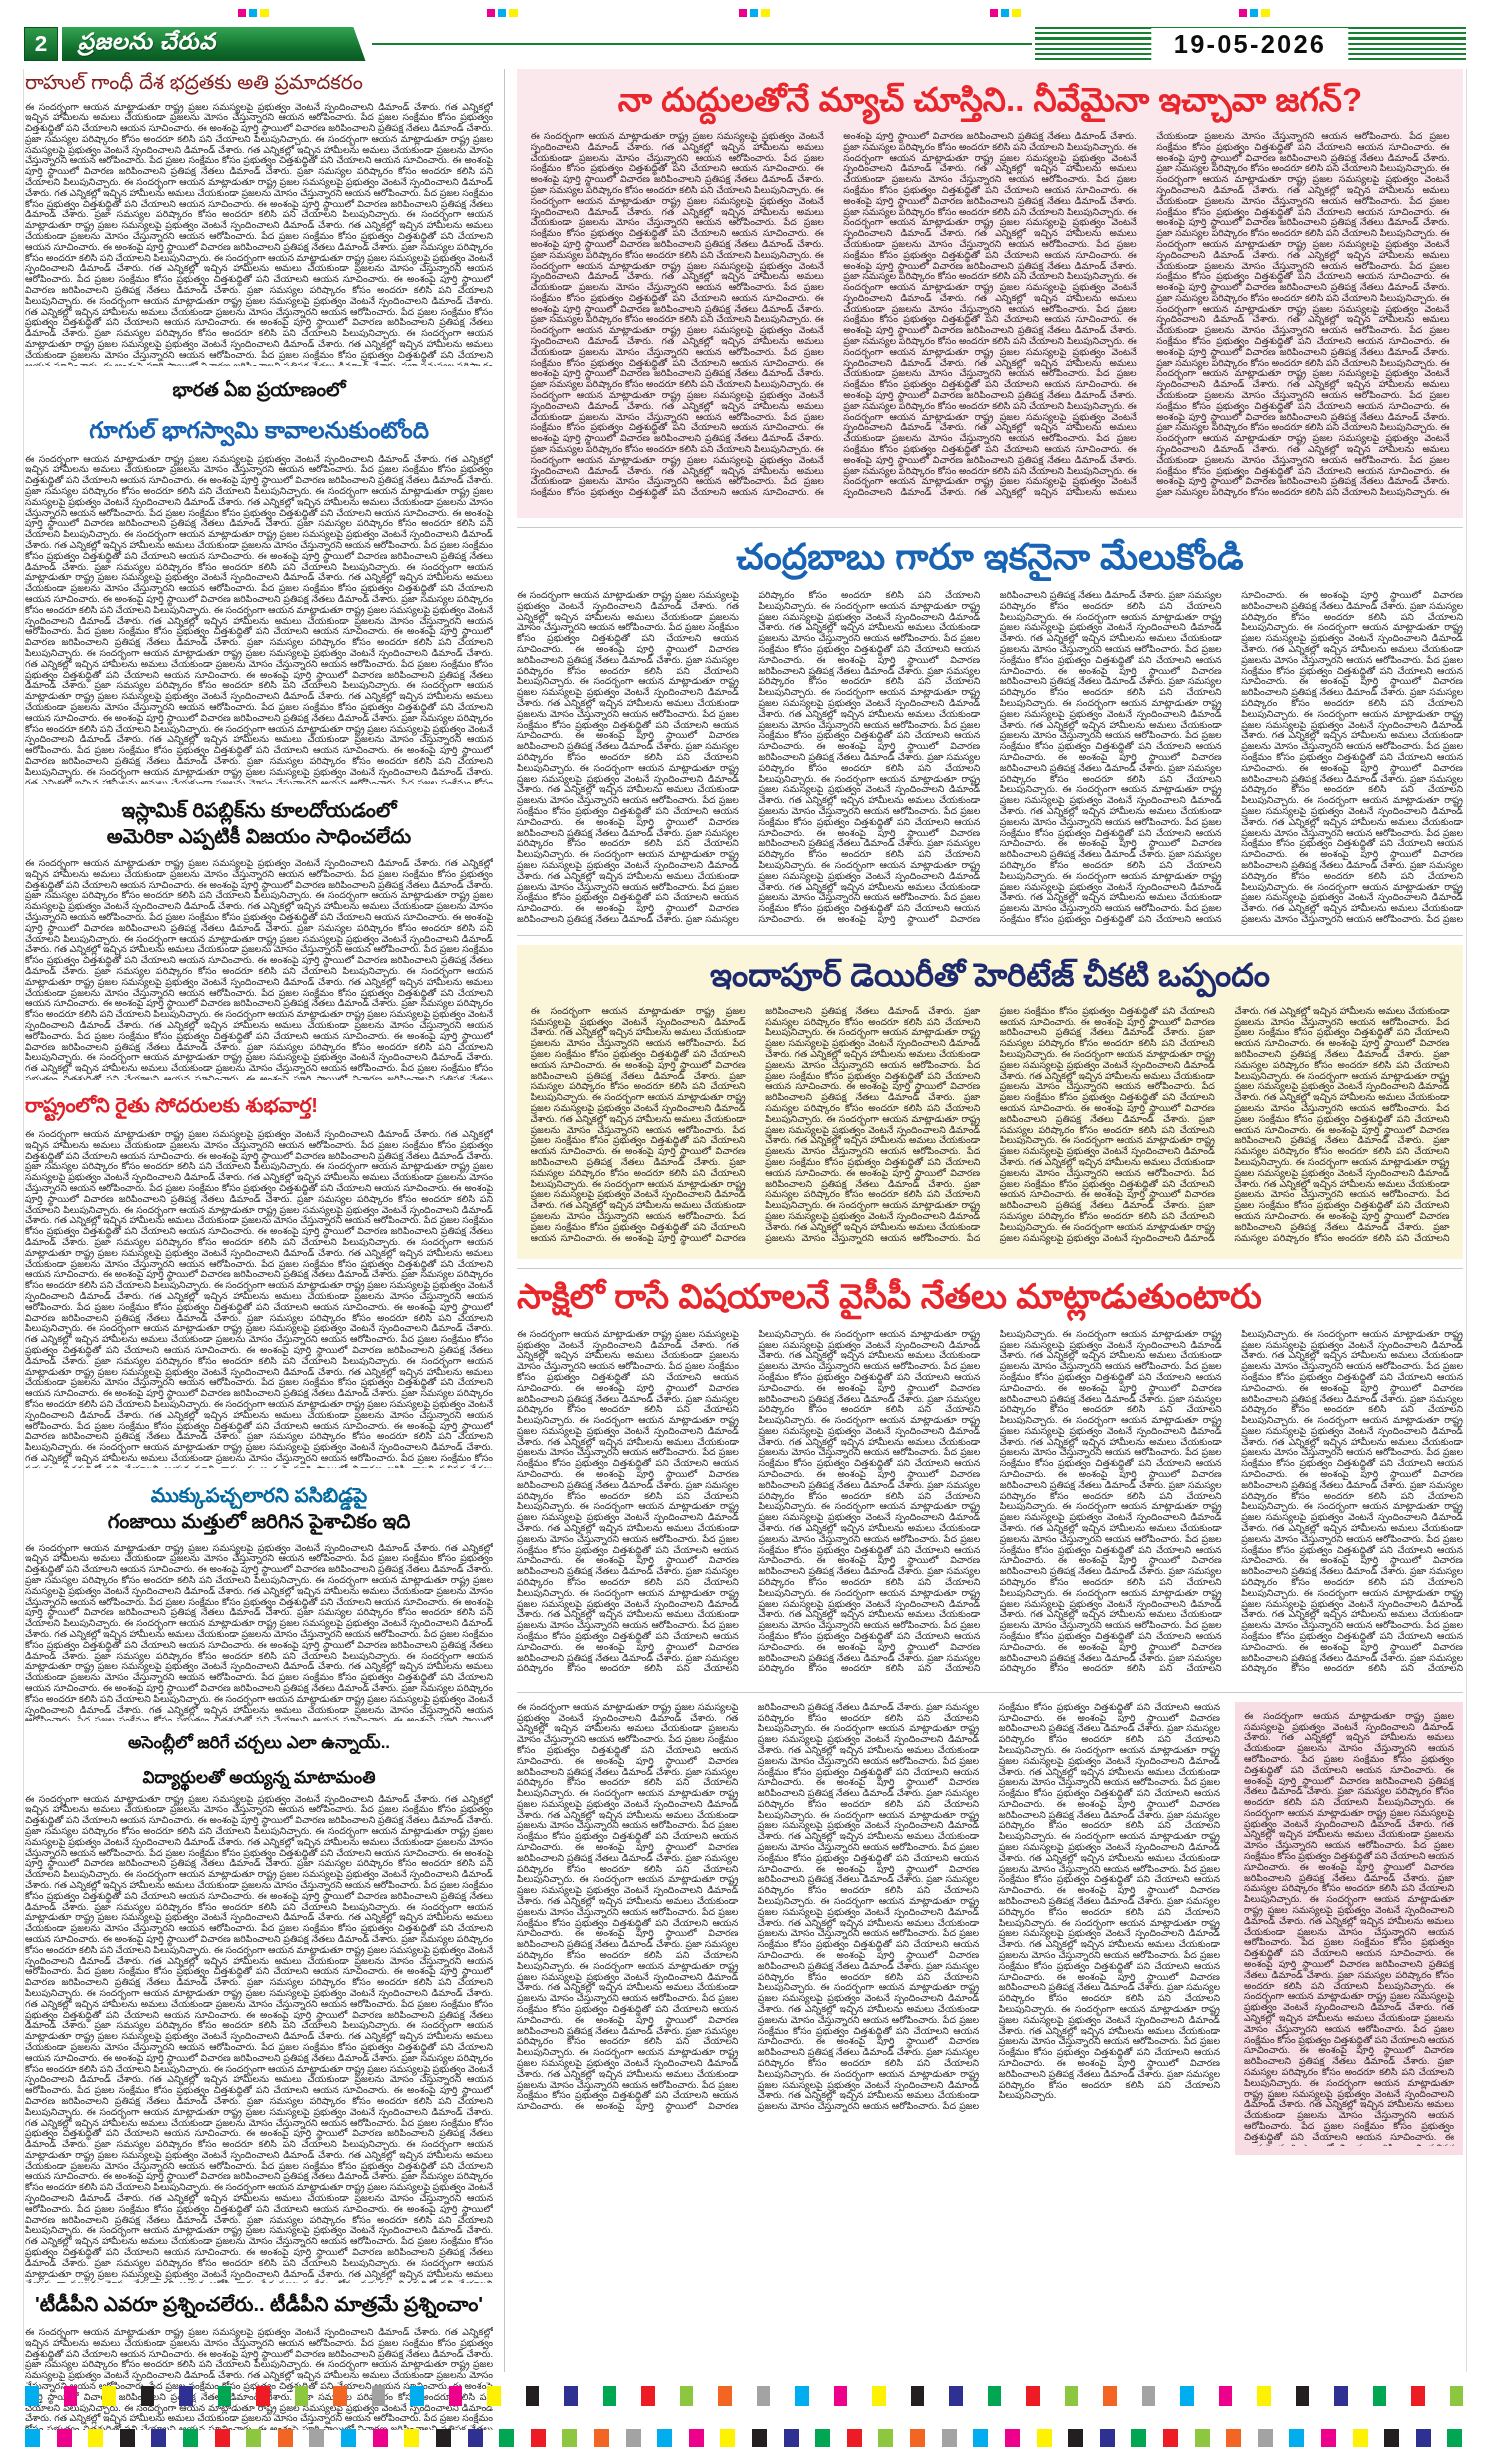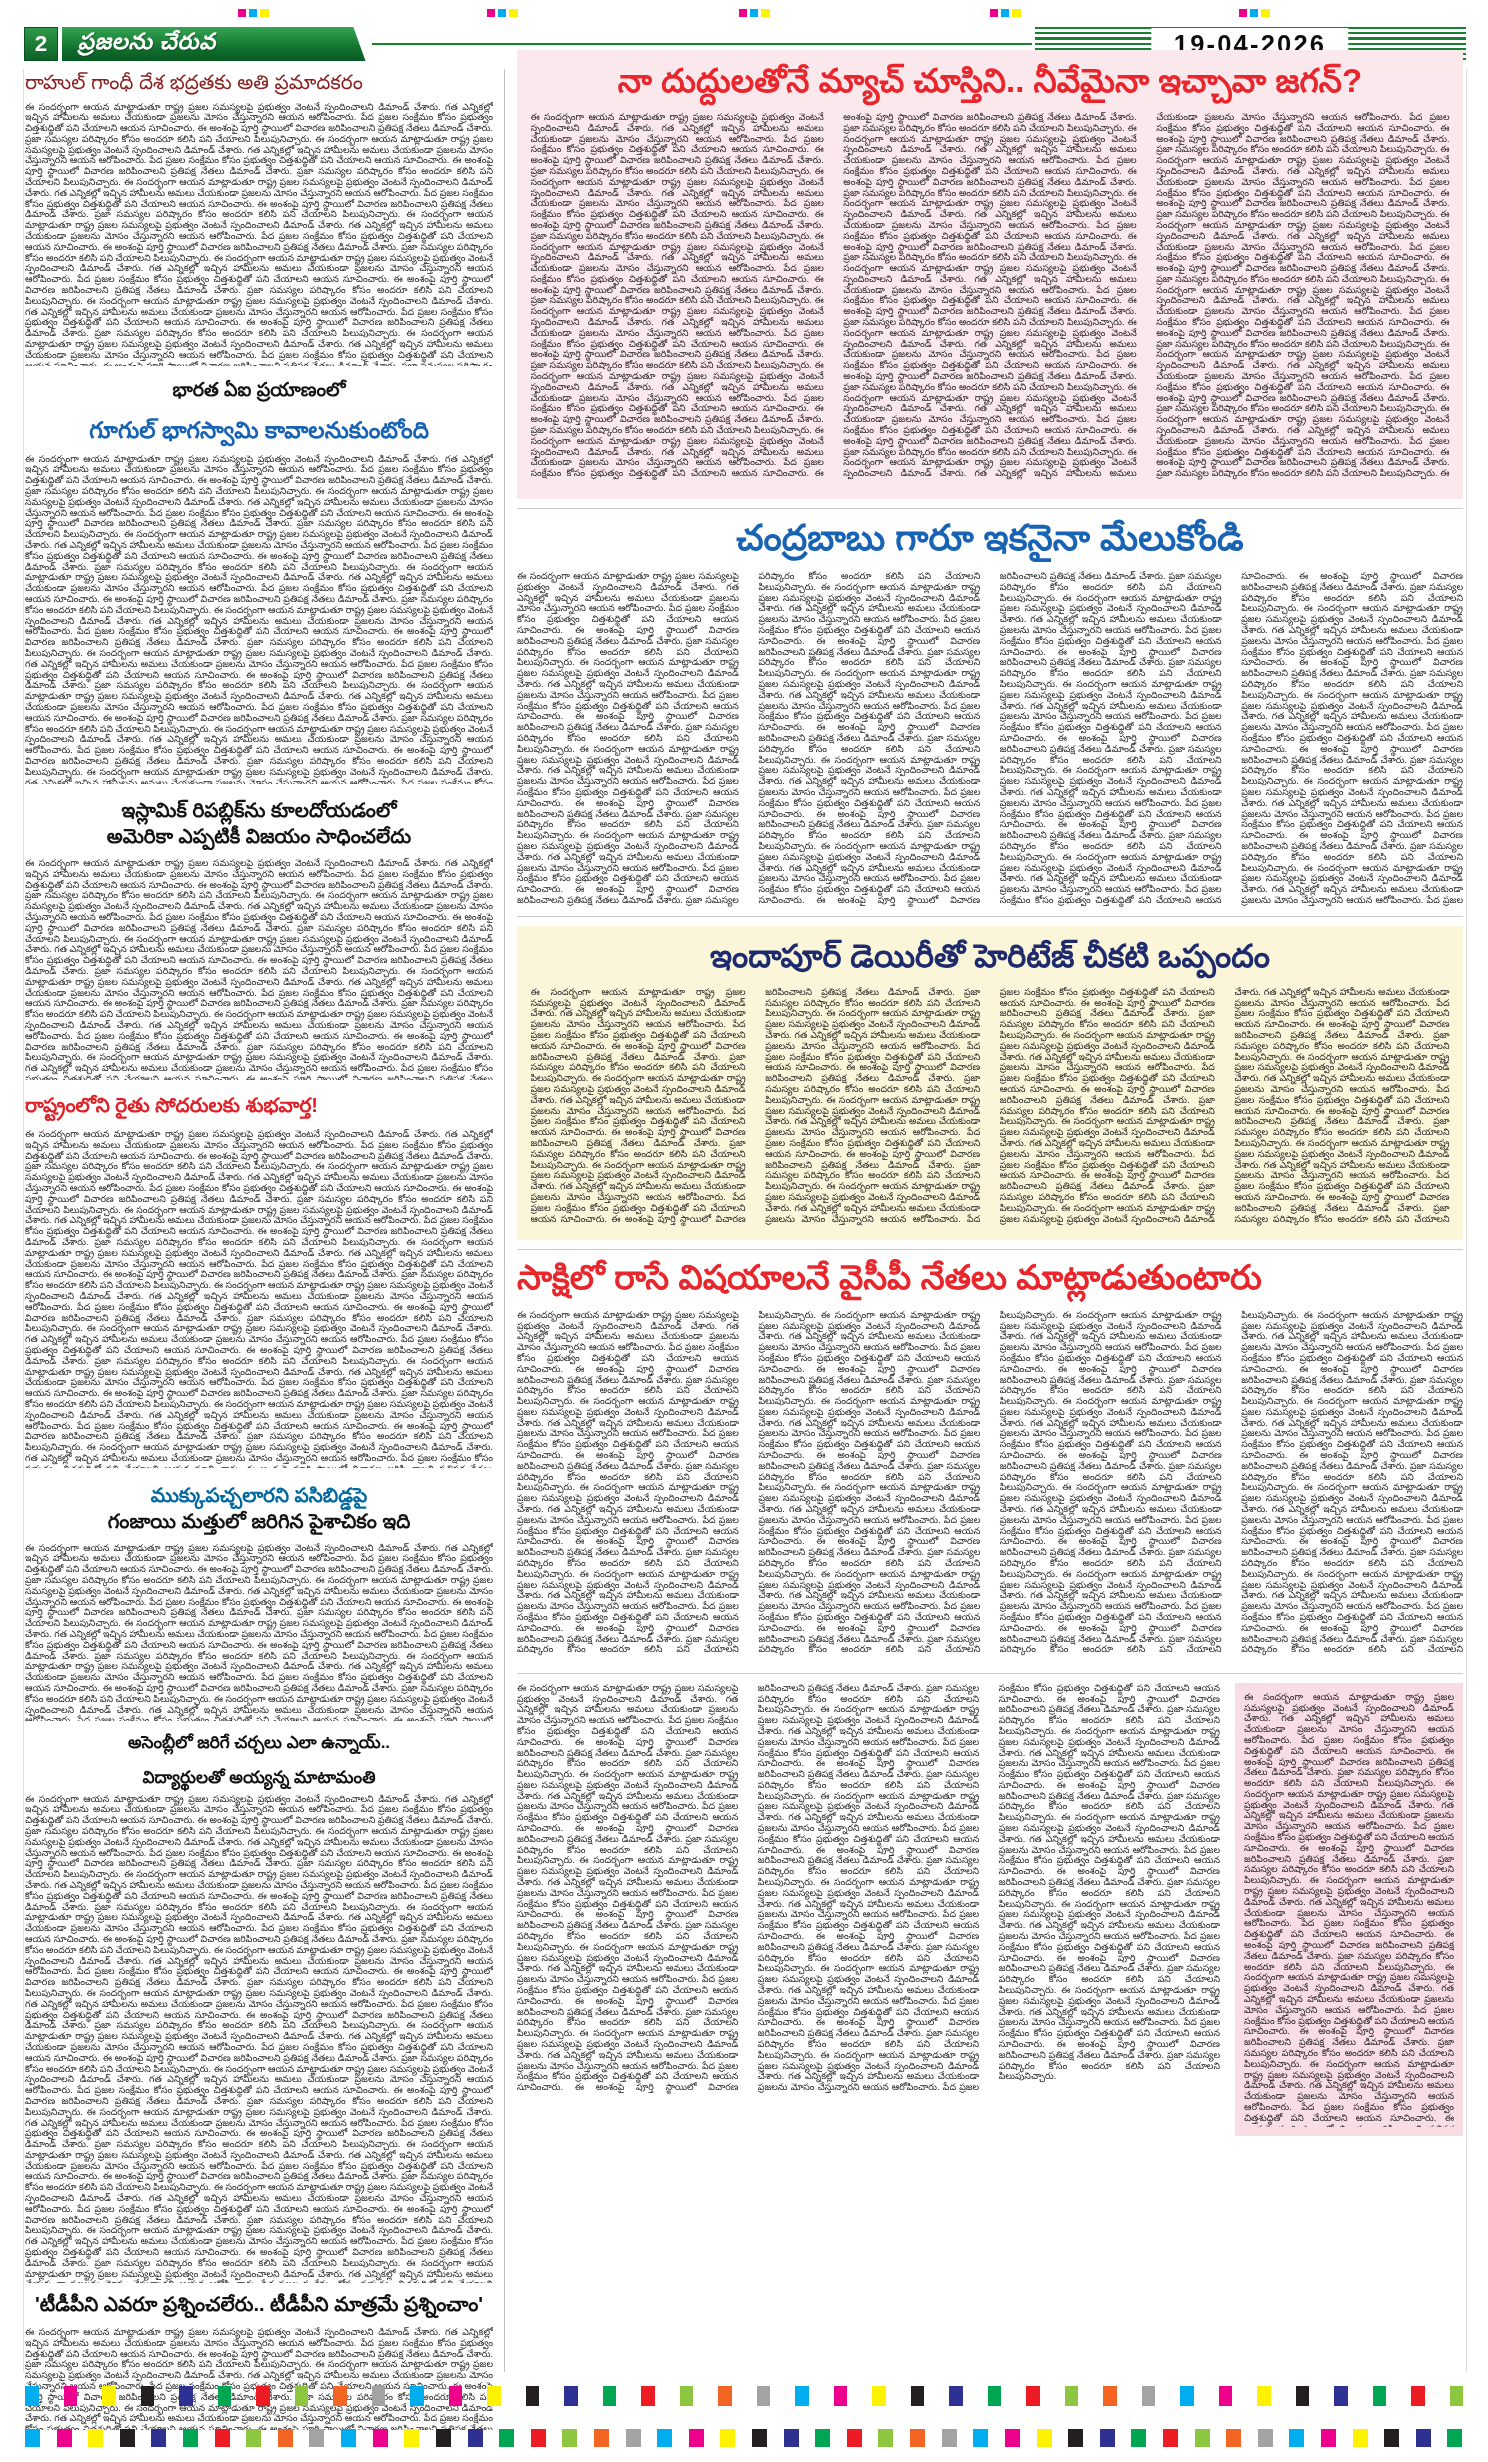--- a/index.html
+++ b/index.html
@@ -47,21 +47,21 @@
   .kick{font-size:19px;color:#141414;font-weight:bold;text-align:center;margin:13.5px 0 1.5px;}
   .h-blue-c{font-size:23px;color:#1863b4;font-weight:bold;text-align:center;margin:12px 0 9px;line-height:1.2;}
   .h-dark-c{font-size:20px;color:#24292e;font-weight:bold;text-align:center;margin:13.5px 0 9px;line-height:1.3;}
   .h-red-l{font-size:20px;color:#e02128;font-weight:bold;margin:13.5px 0 7.5px;}
   .h-line-blue{display:block;color:#0369a1;}
   .h-line-dark{display:block;color:#141414;}
   .subhead{font-size:17px;color:#111;font-weight:bold;text-align:center;margin:12px 0 3px;}
   .quotehead{font-size:20px;color:#111;font-weight:bold;text-align:center;margin:10.5px 0 6px;}
 
   
-  .rightcol{position:absolute;left:517px;top:50px;width:946px;}
+  .rightcol{position:absolute;left:517px;top:69px;width:946px;}
   .pinkbox{background:#fbe8ed;padding:10.5px 13.5px 12px;box-sizing:border-box;}
   .yellowbox{background:#fbf5da;padding:10.5px 13.5px 12px;box-sizing:border-box;}
   .hp{font-size:33px;color:#e8262c;font-weight:bold;text-align:center;margin:1.5px 0 12px;line-height:1.15;}
   .hc{font-size:36px;color:#1863b4;font-weight:bold;text-align:center;margin:6px 0 13.5px;line-height:1.1;}
   .hy{font-size:32px;color:#1d2b6e;font-weight:bold;text-align:center;margin:1.5px 0 12px;line-height:1.15;}
   .hs{font-size:34px;color:#e8262c;font-weight:bold;text-align:left;margin:6px 0 13.5px;line-height:1.1;}
   .hch{font-size:27px;color:#1d1d1d;font-weight:bold;text-align:left;margin:0 0 9px;line-height:1.15;}
   .china-row{display:flex;gap:15px;}
   .china-left{width:703px;}
   .china-side{width:228px;background:#f8dde4;padding:9px 9px;box-sizing:border-box;}
@@ -101,21 +101,21 @@
       <span class="sw" style="background: rgb(236, 0, 140);"></span>
       <span class="sw" style="background: rgb(0, 174, 239);"></span>
       <span class="sw" style="background: rgb(255, 242, 0);"></span>
     </div>
 
   <header class="masthead">
     <div class="pagenum">2</div>
     <div class="ribbon">ప్రజలను చేరువ</div>
     <div class="head-rule"></div>
     <div class="datewrap">
-      <div class="datebox">19-04-2026</div>
+      <div class="datebox">19-05-2026</div>
     </div>
   </header>
 
   <div class="vdivider"></div>
   <div class="edge-l"></div>
   <div class="edge-r"></div>
 
   <div class="leftcol">
 
     <section>

